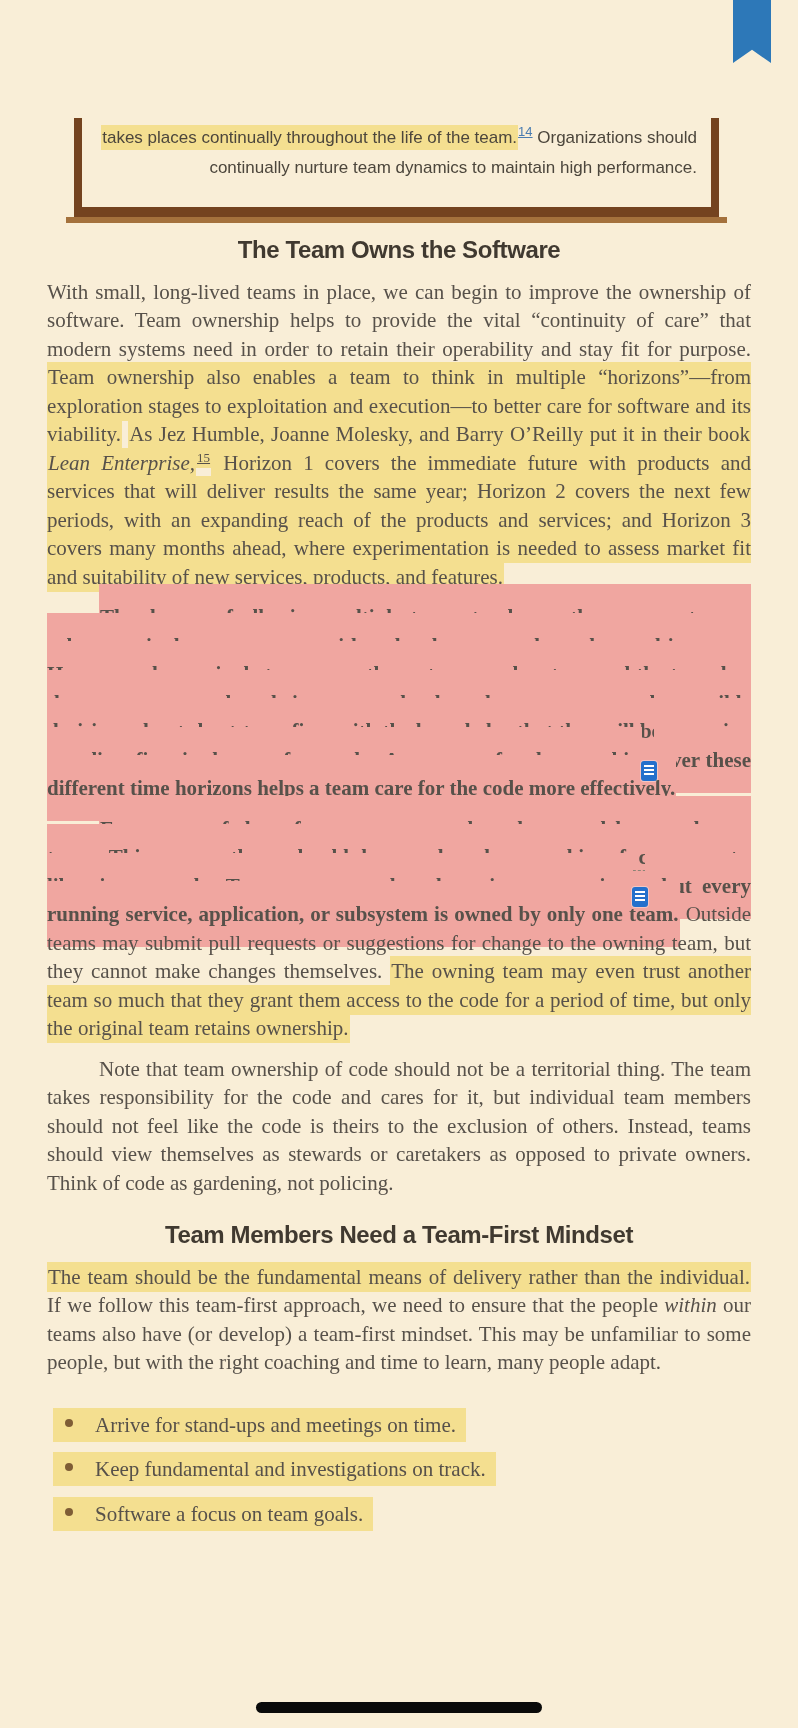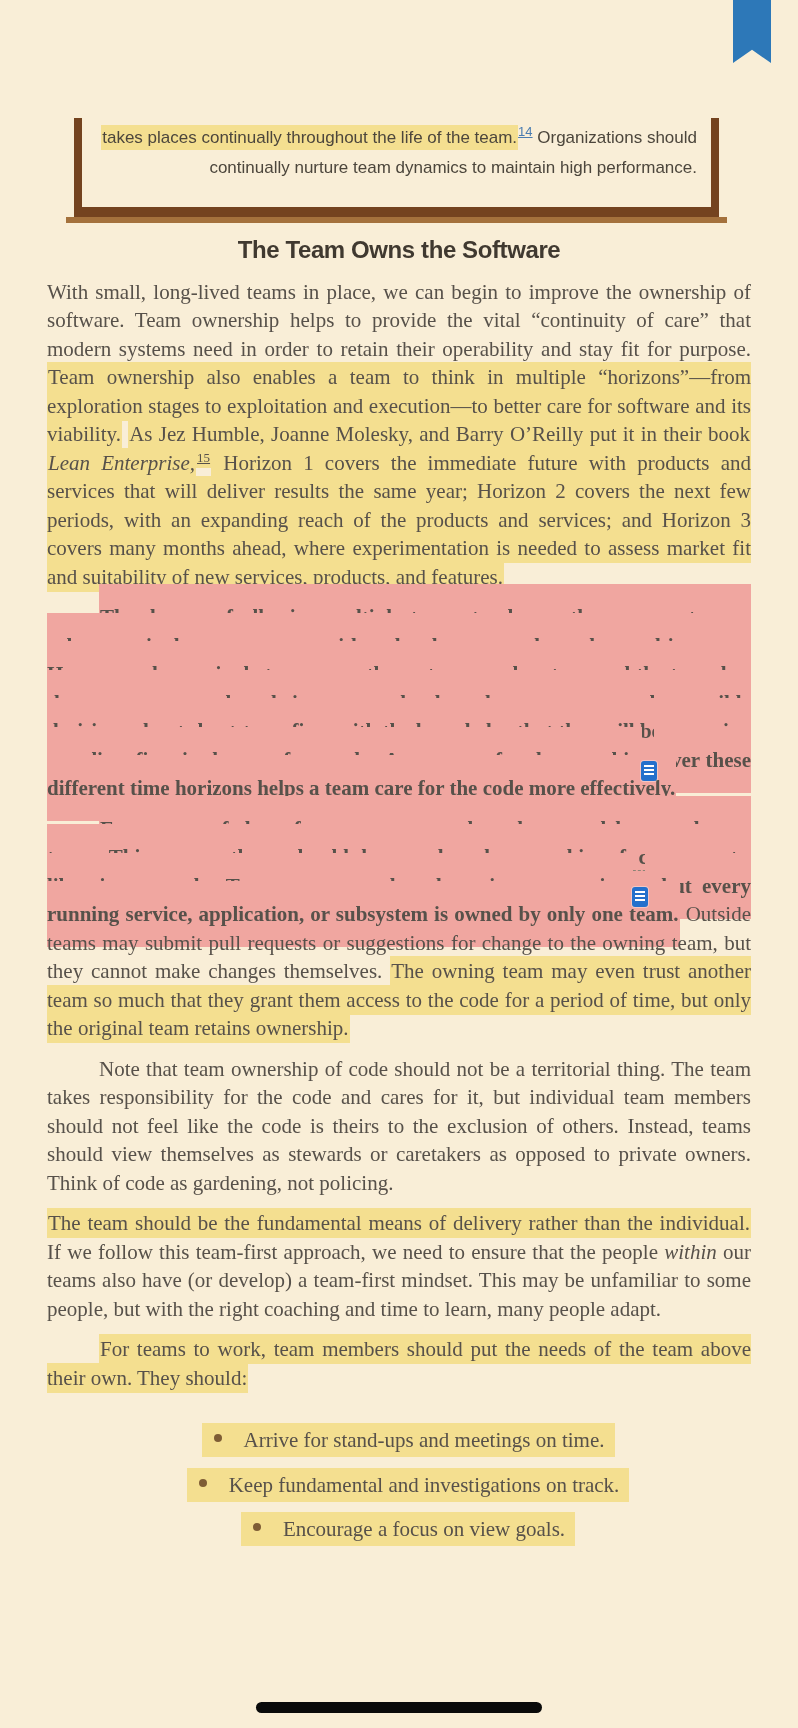--- a/index.html
+++ b/index.html
@@ -66,21 +66,21 @@
     border-radius:3px;position:relative;
     vertical-align:middle;top:9px;margin:0 -3px 0 -1px;
     box-shadow:0 0 0 1px rgba(255,255,255,.35);
   }
   .note-icon::before{
     content:"";position:absolute;left:3px;right:3px;top:4px;height:2px;
     background:#fff;box-shadow:0 4px 0 #fff,0 8px 0 #fff;
   }
   
   ul.bullets{list-style:none;margin:34px 0 0;padding:0 0 0 18px;text-align:left;}
-  ul.bullets li{margin:0 8px 16px;text-align:center;}
+  ul.bullets li{margin:0 0 16px;}
   ul.bullets mark.hl-y{padding:5px 10px 5px 12px;}
   .dot{
     display:inline-block;width:8px;height:8px;border-radius:50%;
     background:var(--bullet-brown,#7e5d35);
     margin-right:22px;vertical-align:5px;
   }
   
   .home-indicator{
     position:absolute;left:256px;top:1702px;width:286px;height:11px;
     border-radius:6px;background:var(--home-bar,#0a0a0a);
@@ -96,23 +96,23 @@
     <div class="callout" id="callout-text"><mark class="hl-y">takes places continually throughout the life of the team.</mark><span class="sup lnk">14</span><span class=""> Organizations should continually nurture team dynamics to maintain high performance.</span></div>
     <div class="callout-shadow"></div>
   </div>
 
   <div class="body-col" id="sections">
       <h2 class="section-heading">The Team Owns the Software</h2>
       <p class="para"><span class="">With small, long-lived teams in place, we can begin to improve the ownership of software. Team ownership helps to provide the vital “continuity of care” that modern systems need in order to retain their operability and stay fit for purpose. </span><mark class="hl-y">Team ownership also enables a team to think in multiple “horizons”—from exploration stages to exploitation and execution—to better care for software and its viability.</mark><span class=""> </span><mark class="hl-y">As Jez Humble, Joanne Molesky, and Barry O’Reilly put it in their book </mark><mark class="hl-y it">Lean Enterprise,</mark><mark class="hl-y sup lnk">15</mark><mark class="hl-y"> Horizon 1 covers the immediate future with products and services that will deliver results the same year; Horizon 2 covers the next few periods, with an expanding reach of the products and services; and Horizon 3 covers many months ahead, where experimentation is needed to assess market fit and suitability of new services, products, and features.</mark></p>
       <p class="para indent"><mark class="hl-p">The danger of allowing multiple teams to change the same system or subsystem is that no one owns either the changes made or the resulting mess. However, when a single team owns the system or subsystem, and the team has the autonomy to plan their own work, then that team can make sensible decisions about short-term fixes with the knowledge that they will be removing any dirty fixes in the next few weeks. Awareness of and ownership</mark><span class="note-icon"></span><mark class="hl-p"> over these different time horizons helps a team care for the code more effectively.</mark></p>
       <p class="para indent"><mark class="hl-p dashed">Every part of the software system needs to be owned by exactly one team. This means there should be no shared ownership of components, libraries, or code.</mark><mark class="hl-p"> Teams may use shared services at runtime</mark><span class="note-icon"></span><mark class="hl-p">, but every running service, application, or subsystem is owned by only one team.</mark><span class=""> Outside teams may submit pull requests or suggestions for change to the owning team, but they cannot make changes themselves. </span><mark class="hl-y">The owning team may even trust another team so much that they grant them access to the code for a period of time, but only the original team retains ownership.</mark></p>
       <p class="para indent"><span class="">Note that team ownership of code should not be a territorial thing. The team takes responsibility for the code and cares for it, but individual team members should not feel like the code is theirs to the exclusion of others. Instead, teams should view themselves as stewards or caretakers as opposed to private owners. Think of code as gardening, not policing.</span></p>
+      <h2 class="section-heading">Team Members Need a Team-First Mindset</h2>
       <p class="para"><mark class="hl-y">The team should be the fundamental means of delivery rather than the individual.</mark><span class=""> If we follow this team-first approach, we need to ensure that the people </span><span class="it">within</span><span class=""> our teams also have (or develop) a team-first mindset. This may be unfamiliar to some people, but with the right coaching and time to learn, many people adapt.</span></p>
-      <p class="para indent"><mark class="hl-y">For teams to work, team members should put the needs of the team above their own. They should:</mark></p>
       <ul class="bullets">
         <li><mark class="hl-y"><span class="dot"></span><span>Arrive for stand-ups and meetings on time.</span></mark></li>
         <li><mark class="hl-y"><span class="dot"></span><span>Keep fundamental and investigations on track.</span></mark></li>
-        <li><mark class="hl-y"><span class="dot"></span><span>Encourage a focus on view goals.</span></mark></li>
+        <li><mark class="hl-y"><span class="dot"></span><span>Software a focus on team goals.</span></mark></li>
       </ul>
     </div>
 
   <div class="home-indicator"></div>
 </div>
 
 </body></html>

